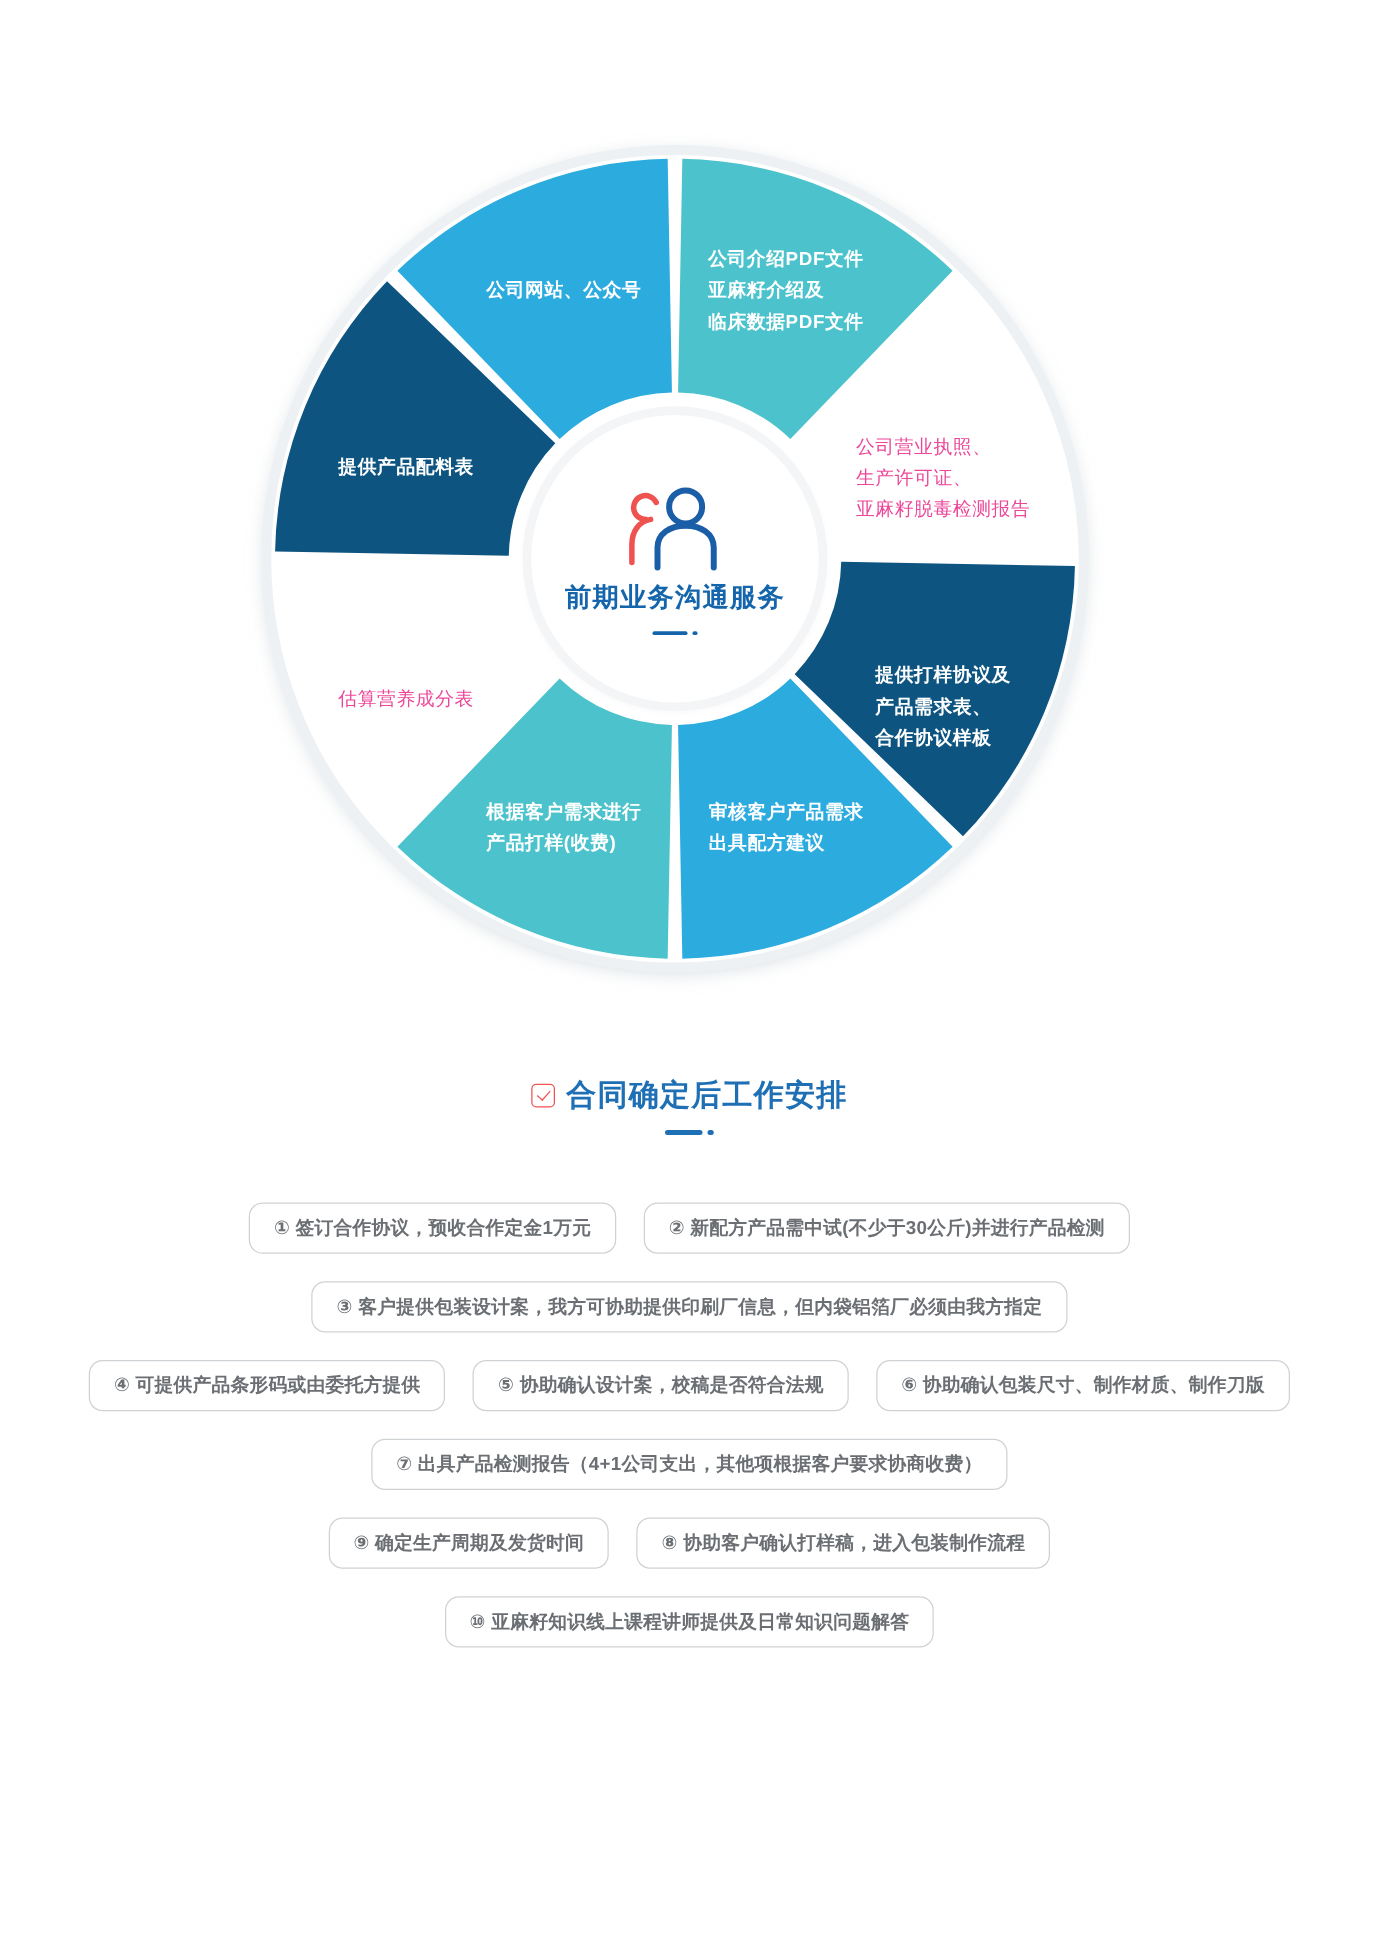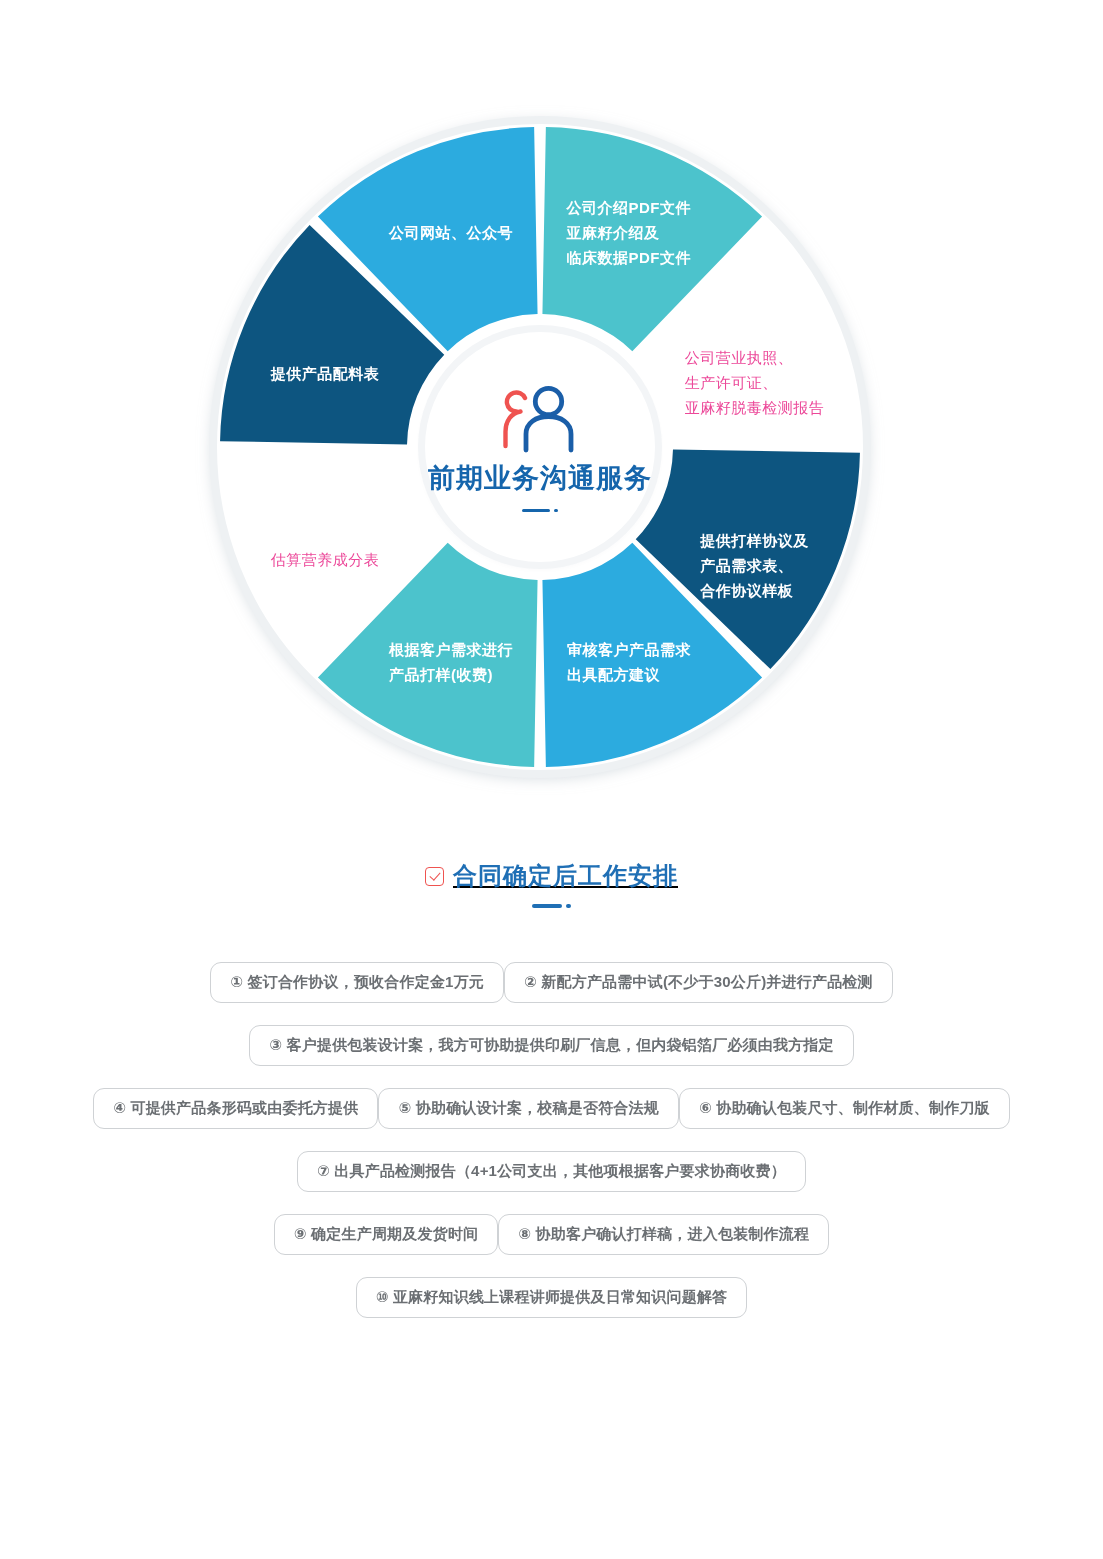--- a/index.html
+++ b/index.html
@@ -39,30 +39,30 @@
     left: 425px; top: 332px;
     width: 230px; height: 230px;
     border-radius: 50%;
     background: #ffffff;
     box-shadow: 0 0 0 7px #f3f5f7, 0 2px 10px rgba(30,60,90,.13);
     display: flex; flex-direction: column;
     align-items: center; justify-content: center;
   }
   #hub-icon { width: 92px; height: 72px; margin-bottom: 6px; }
   #hub-title {
-    font-size: 27px; font-weight: 700; color: #1565ac;
+    font-size: 21px; font-weight: 700; color: #1565ac;
     letter-spacing: 1px;
   }
   #hub-rule { margin-top: 13px; display:flex; align-items:center; gap:4px; }
   #hub-rule i { display:block; width:28px; height:3px; background:#1565ac; border-radius:2px;}
   #hub-rule b { display:block; width:4px; height:3px; background:#1565ac; border-radius:2px;}
 
   
   #section {
-    position: absolute; left:0; top: 860px; width: 1103px; text-decoration: underline;
+    position: absolute; left:0; top: 860px; width: 1103px;
   }
   #sec-title-row {
     display: flex; align-items: center; justify-content: center; gap: 9px;
   }
   .chk {
     width: 19px; height: 19px; border: 1.6px solid #ef5350;
     border-radius: 4px; position: relative; flex: 0 0 auto;
   }
   .chk::after {
     content: ""; position: absolute; left: 4px; top: 4px;
@@ -74,21 +74,21 @@
     font-size: 24px; font-weight: 700; color: #1f6fb5; letter-spacing: 1px;
   }
   #sec-rule { margin: 12px auto 0; display:flex; align-items:center; justify-content:center; gap:4px;}
   #sec-rule i { display:block; width:30px; height:4px; background:#1f6fb5; border-radius:2px;}
   #sec-rule b { display:block; width:5px; height:4px; background:#1f6fb5; border-radius:2px;}
 
   
   #pill-rows { position:absolute; left:0; top: 962px; width:1103px; }
   .pill-row {
     display: flex; justify-content: center; align-items: center;
-    margin-bottom: 22px;
+    gap: 22px; margin-bottom: 22px;
   }
   .pill {
     border: 1.4px solid #cfd2d5;
     border-radius: 11px;
     padding: 10px 19px;
     font-size: 15px;
     font-weight: 700;
     color: #6b6f73;
     background: #fff;
     white-space: nowrap;

